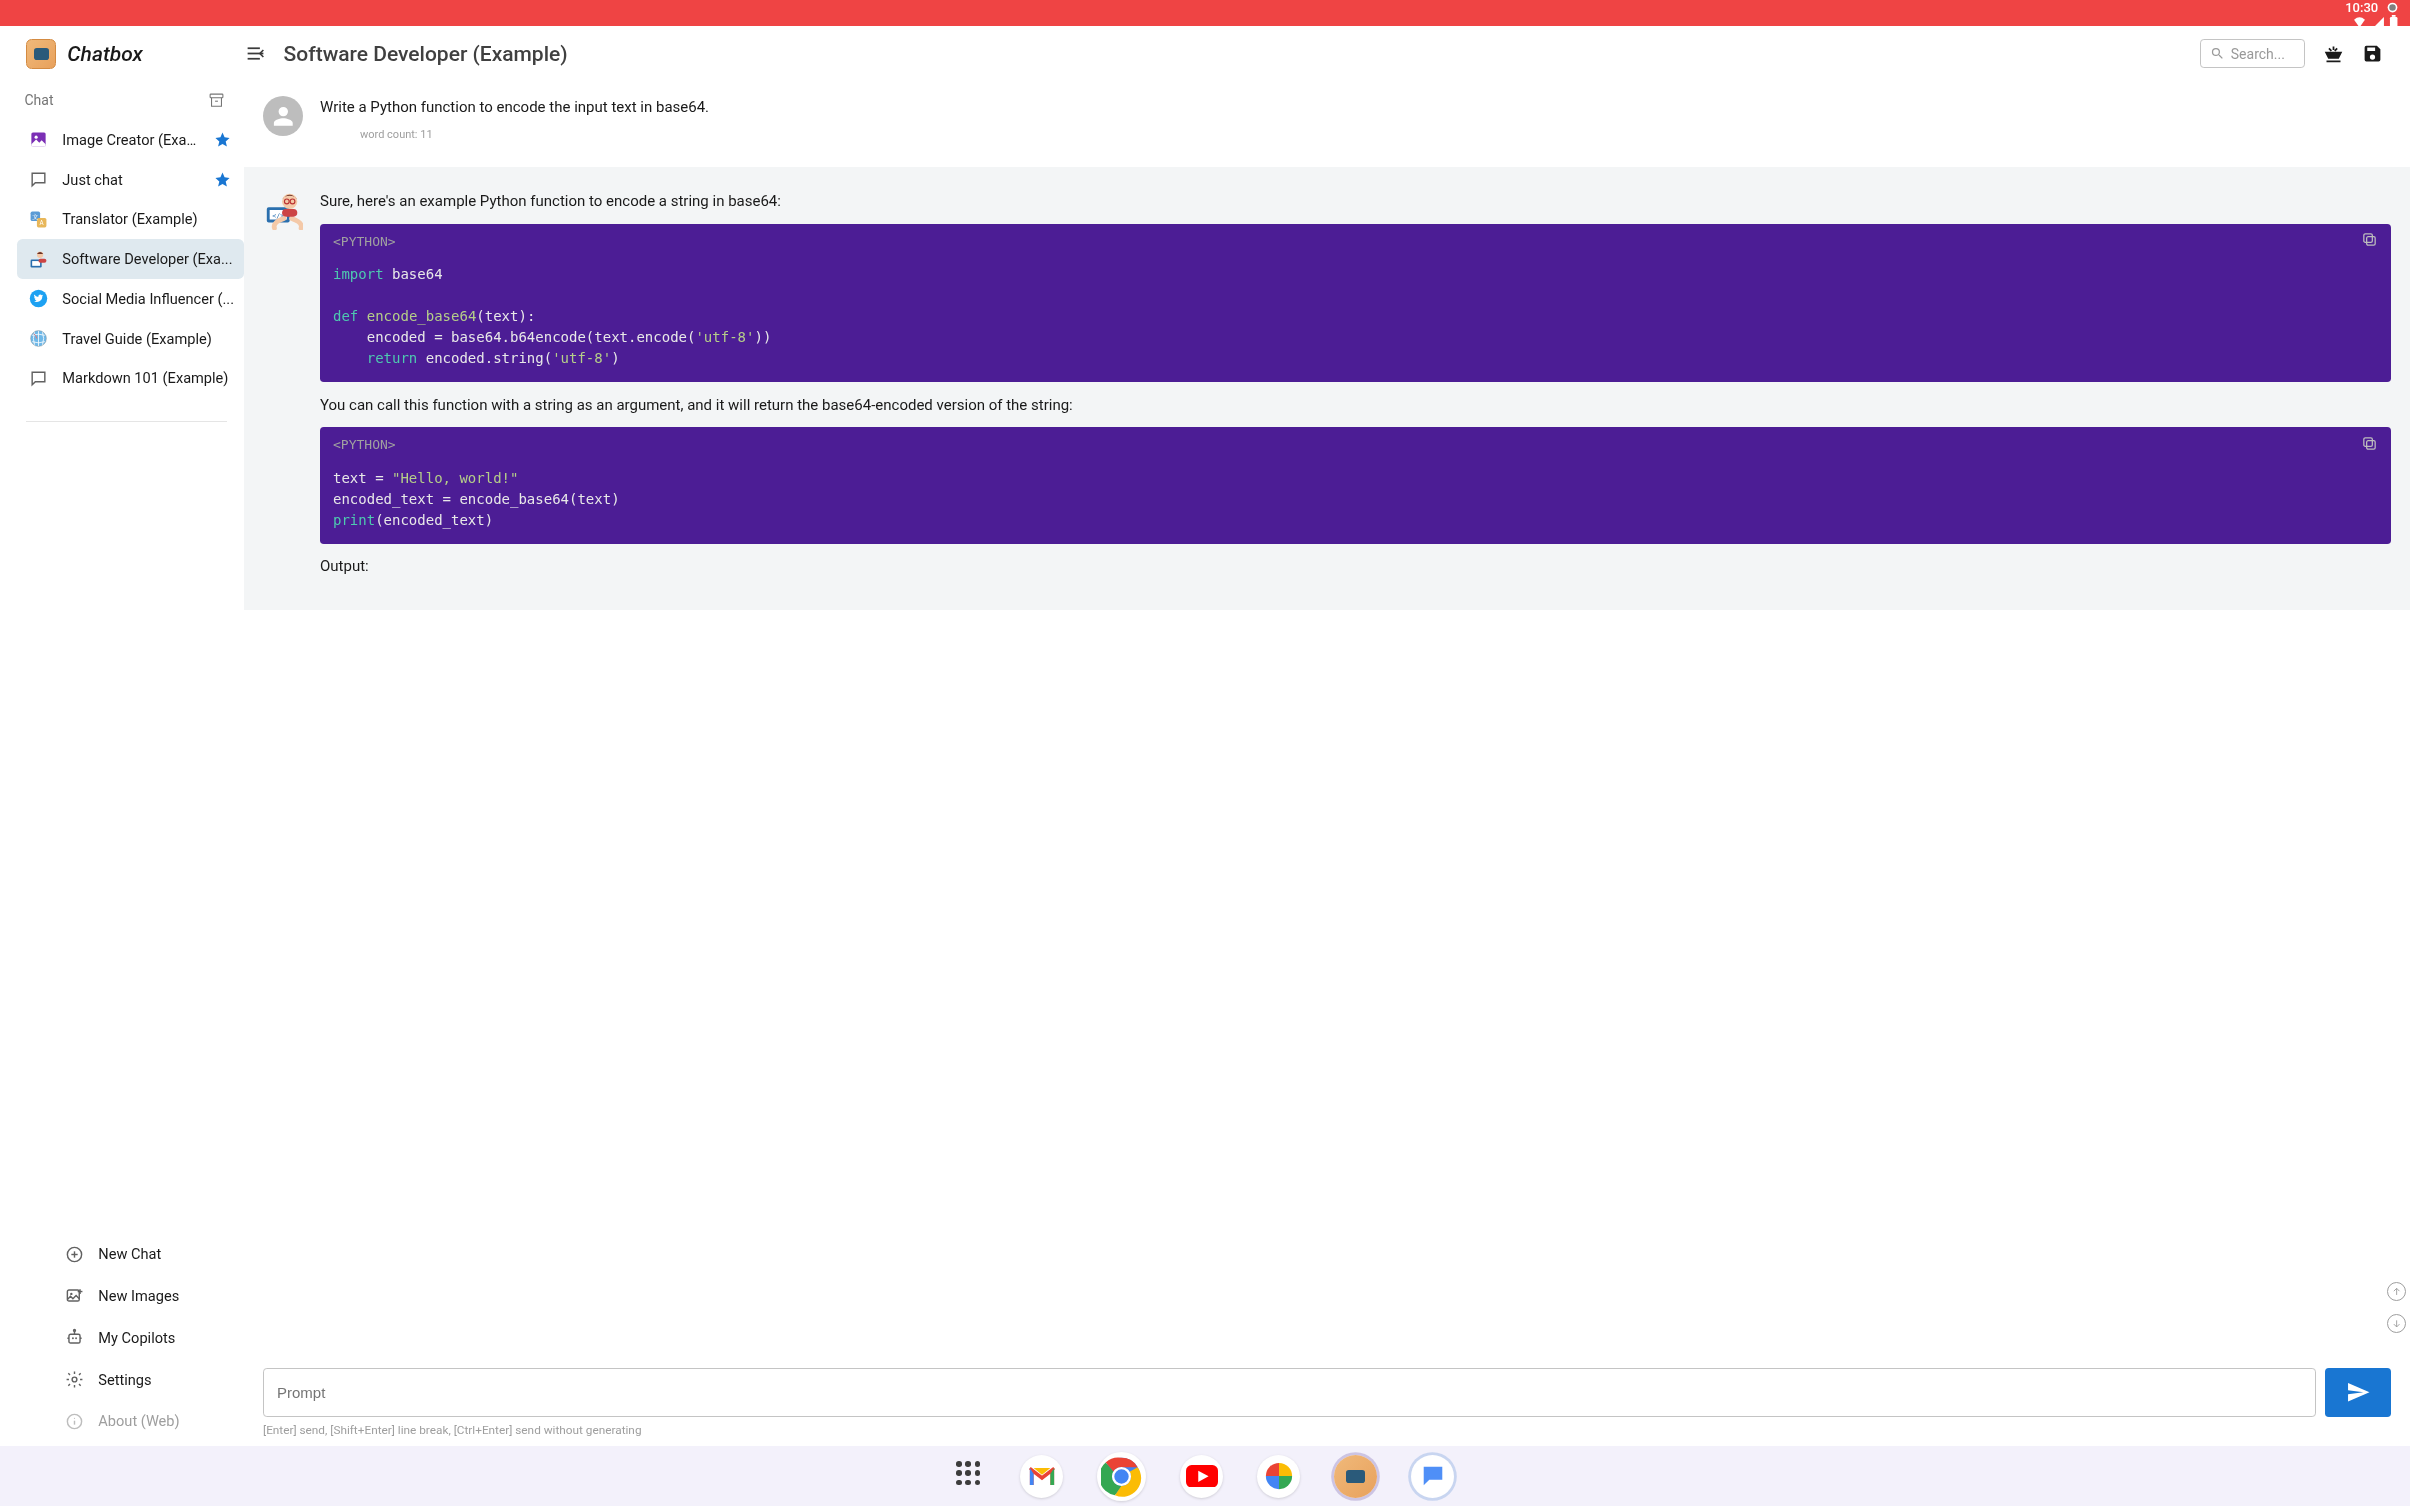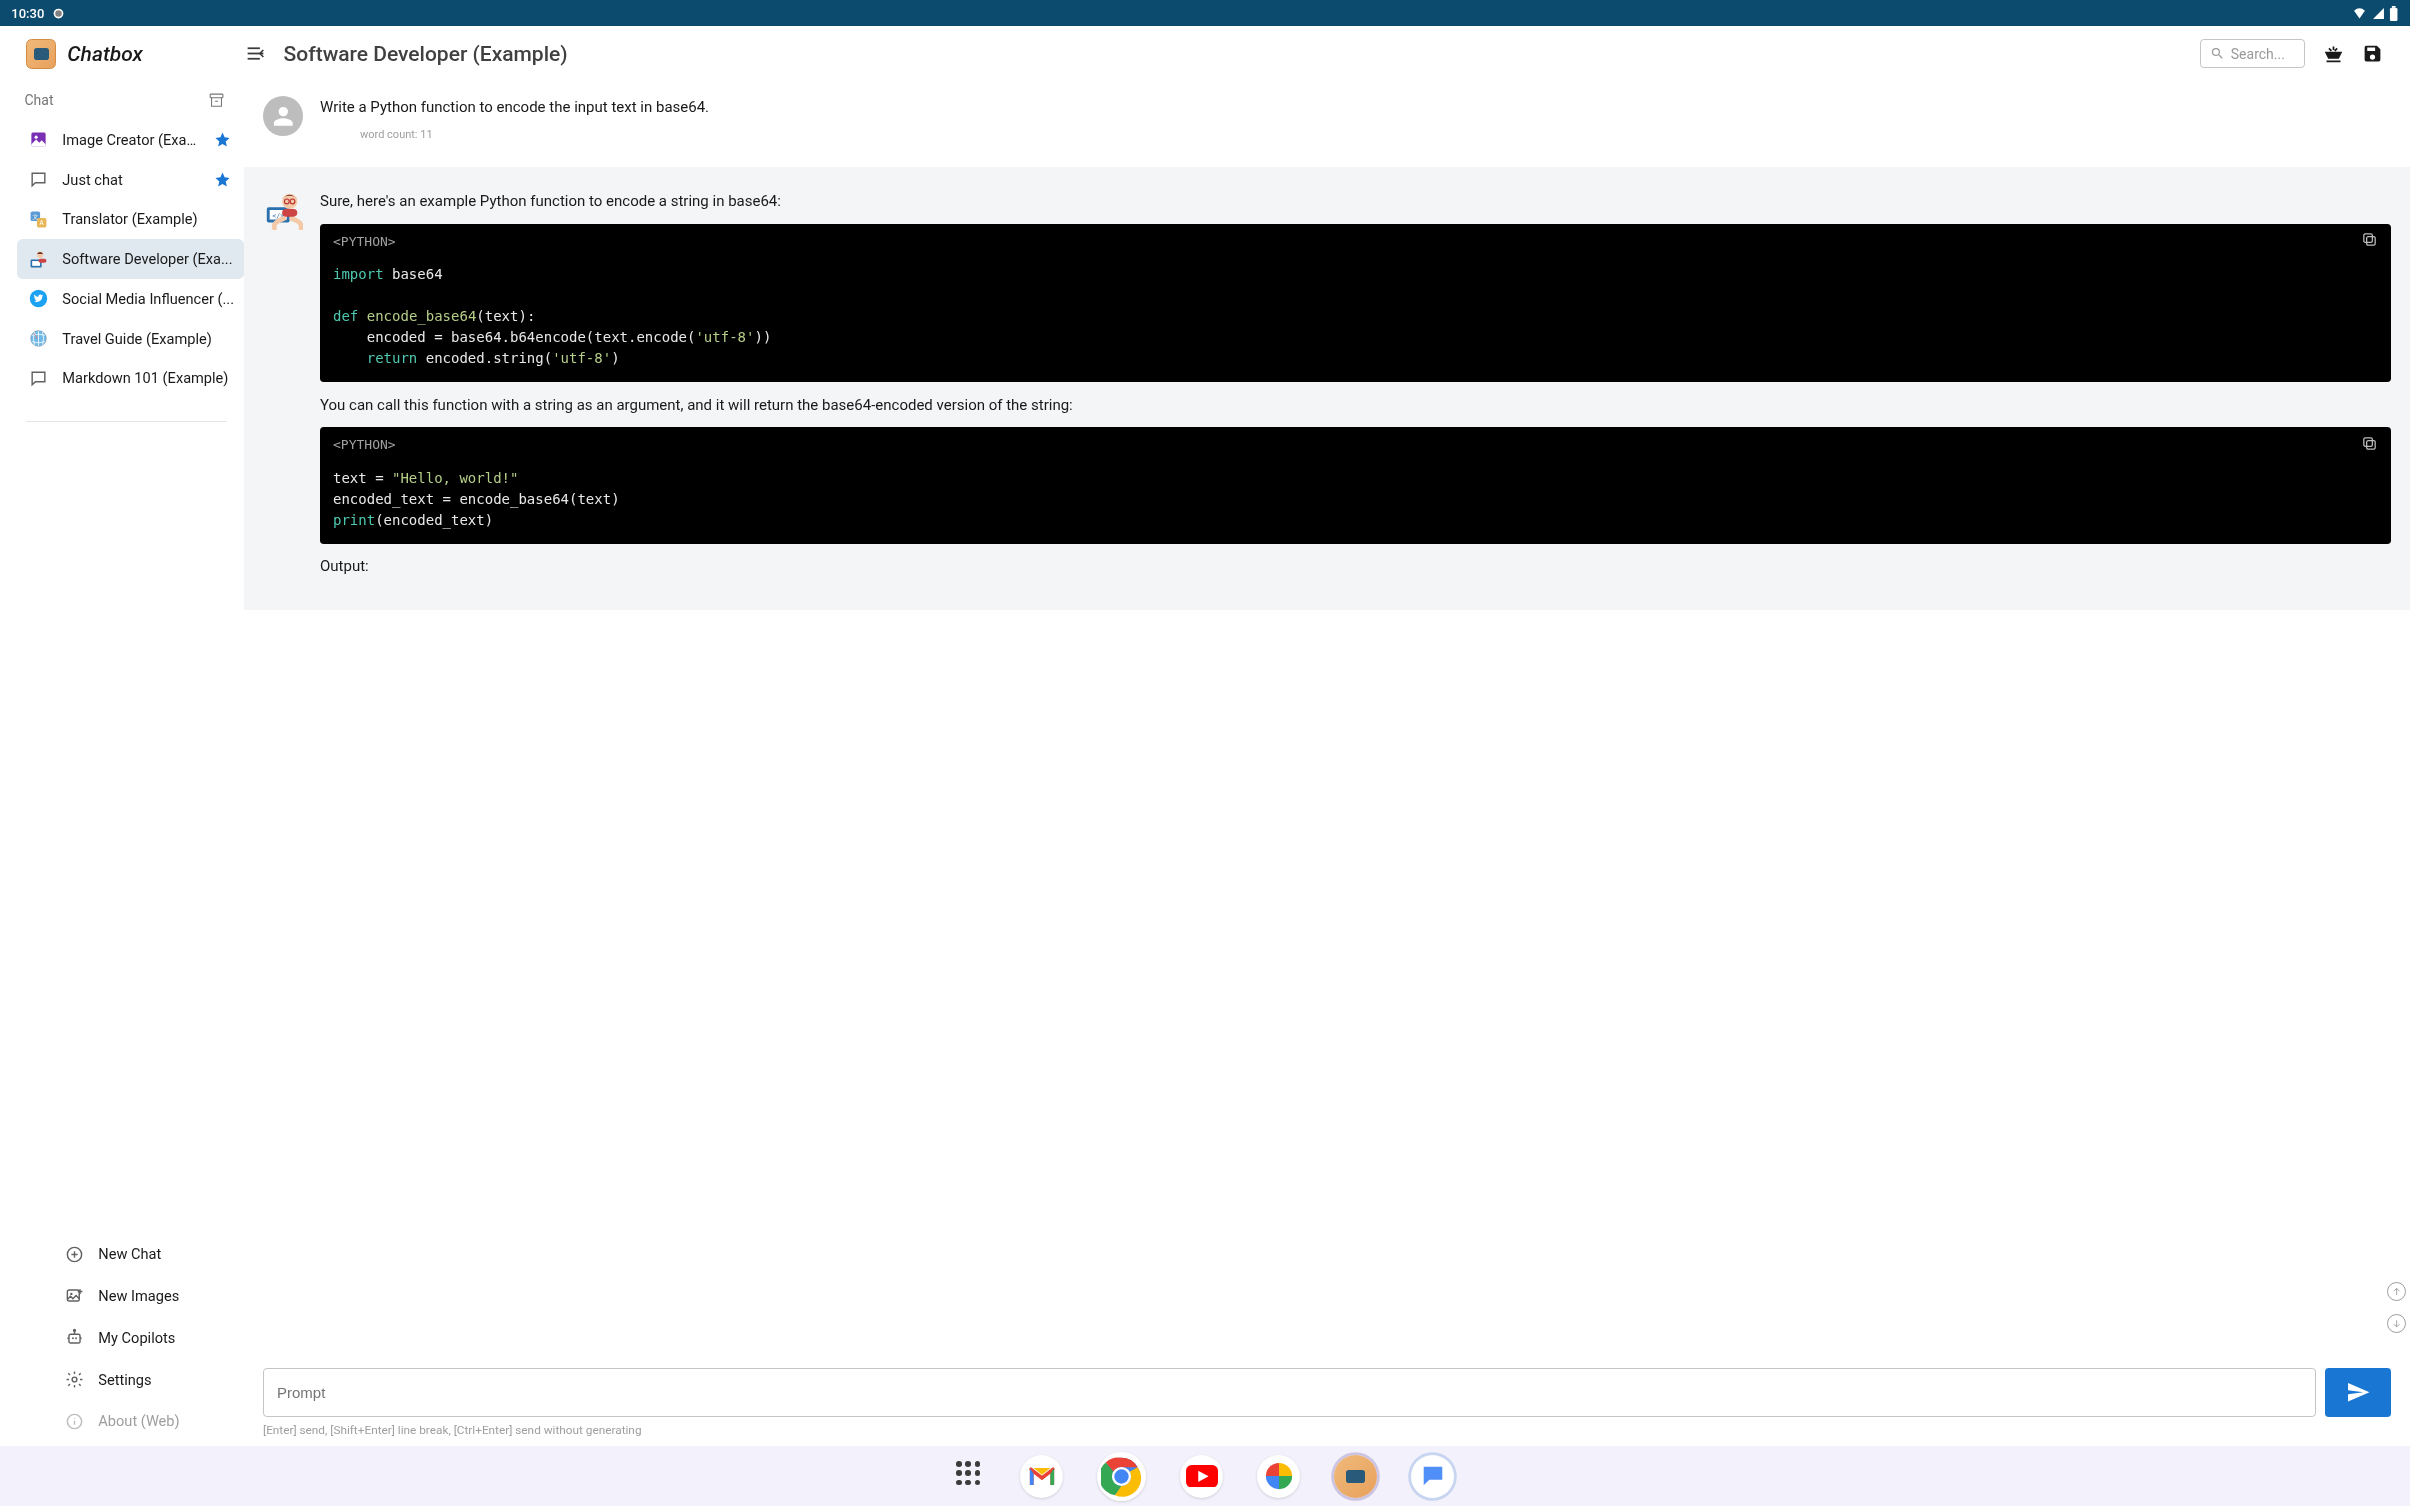--- a/index.html
+++ b/index.html
@@ -2,27 +2,28 @@
 <html style="font-size:15px"><head>
 <meta charset="utf-8">
 <style>
   * { box-sizing: border-box; margin: 0; padding: 0; }
   html, body { width: 100%; height: 100%; font-family: -apple-system, BlinkMacSystemFont, "Segoe UI", Roboto, Helvetica, Arial, sans-serif; background: #fff; }
   body { display: flex; flex-direction: column; overflow: hidden; }
 
   
   .status-bar {
     height: 26px;
-    background: #0c4a6e;
+    background: #ef4444;
     color: #fff;
     display: flex;
-    align-items: center;
+    align-items: flex-end;
     padding: 0 11.3px;
     font-size: 13px;
     font-weight: 500;
+    flex-direction: column;
   }
   .status-bar .left { display: flex; align-items: center; gap: 7.5px; }
   .status-bar .right { margin-left: auto; display: flex; align-items: center; gap: 3.8px; }
   .status-bar svg { fill: #fff; }
 
   
   .app {
     flex: 1;
     display: flex;
     min-height: 0;
@@ -166,21 +167,21 @@
   .avatar svg { width: 22.6px; height: 22.6px; fill: #fff; }
   .avatar-dev {
     width: 40px; height: 40px; flex-shrink: 0;
     display: flex; align-items: center; justify-content: center;
   }
   .msg-body { flex: 1; min-width: 0; }
   .msg-text { font-size: 15px; color: #1a1a1a; line-height: 1.5; margin-bottom: 9.4px; }
   .msg-meta { font-size: 11px; color: #9e9e9e; margin-left: 40px; }
 
   .code-block {
-    background: #000000;
+    background: #4c1d95;
     border-radius: 3.8px;
     margin: 11.3px 0;
     overflow: hidden;
   }
   .code-header {
     display: flex;
     align-items: center;
     padding: 7.5px 13px;
     color: #a0a0a0;
     font-family: ui-monospace, Menlo, Consolas, monospace;

